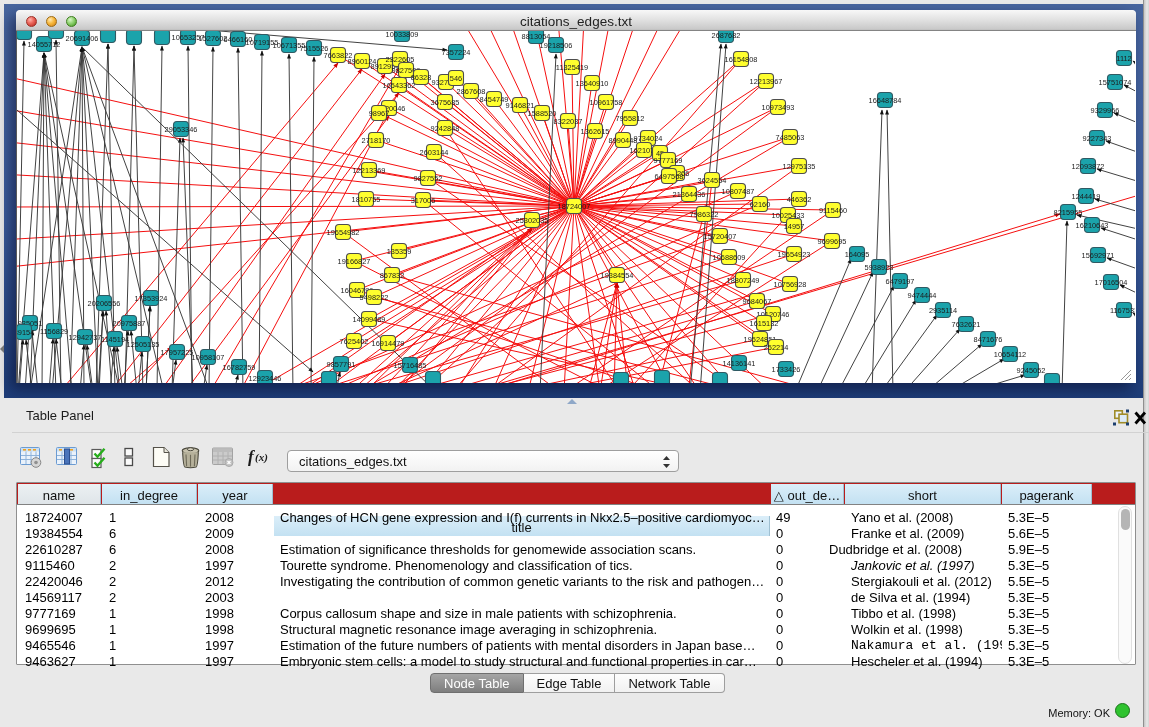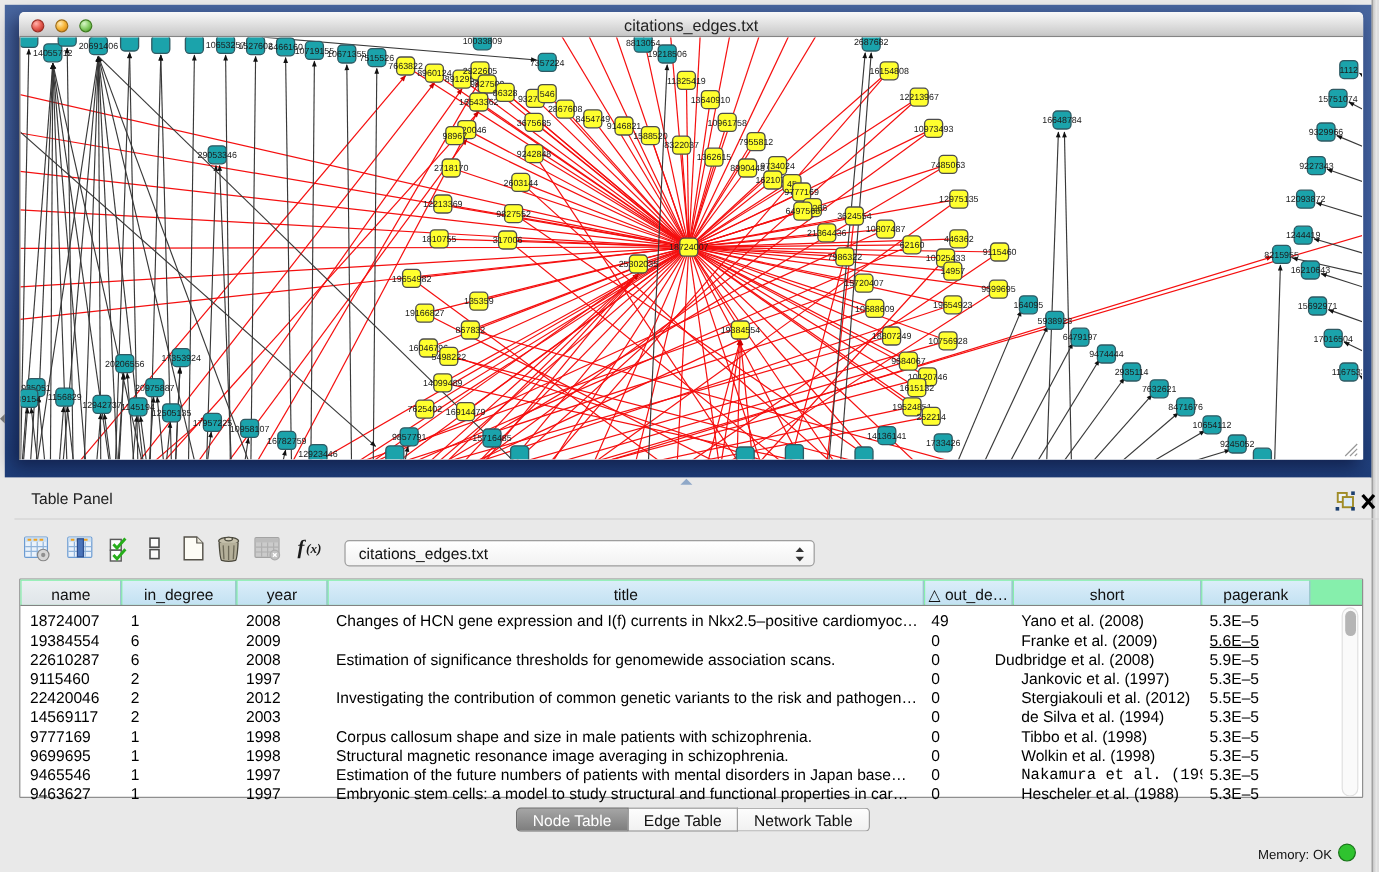--- a/index.html
+++ b/index.html
@@ -26,21 +26,21 @@
 #grip { position:absolute; right:3px; bottom:2px; width:12px; height:12px; }
 #tablepanel { position:absolute; left:0; top:398px; width:1142px; height:329px; background:#e9e9e9; }
 #tp_head { position:absolute; left:12px; top:0; width:100%; height:35px;
   border-bottom:1px solid #d2d2d2; }
 #tp_head span { position:absolute; left:14px; top:10px; font-size:13px; color:#1c1c1c; }
 #toolbar { position:absolute; left:0; top:36px; width:100%; height:46px; }
 #combo { position:absolute; left:287px; top:52px; width:392px; height:22px; background:linear-gradient(#fff,#f2f2f2);
   border:1px solid #9e9e9e; border-radius:4px; font-size:13px; color:#111; padding:3px 0 0 11px; }
 #tblbox { position:absolute; left:16px; top:84px; width:1120px; height:183px;
   background:#fff; border:1px solid #8f8f8f; border-radius:1px; }
-.thead { position:absolute; left:0; top:0; width:100%; height:22px; background:#86efac; border-bottom:1px solid #828282;}
+.thead { position:absolute; left:0; top:0; width:100%; height:22px; background:#b91c1c; border-bottom:1px solid #828282;}
 .th { position:absolute; top:1px; height:20px; background:linear-gradient(#dbeef9,#c3e1f2);
   border-right:1px solid #9fc0d2; font-size:13px; text-align:center; color:#111; padding-top:4px; }
 .trow { position:absolute; left:0; width:1100px; height:16px; }
 .td { position:absolute; top:1.5px; font-size:13px; color:#000; white-space:nowrap; overflow:hidden; }
 #vscroll { position:absolute; right:3px; top:23px; width:14px; height:158px; background:#fafafa; border:1px solid #e0e0e0; border-radius:7px;}
 #vthumb { position:absolute; left:1.5px; top:2px; width:9px; height:21px; background:#b5b5b5; border-radius:5px; }
 #tabs { position:absolute; left:430px; top:275px; height:20px; display:flex; }
 .tab { font-size:13px; padding:2px 13px 0 13px; border:1px solid #9e9e9e; border-left:none;
   background:linear-gradient(#fdfdfd,#f1f1f1); color:#111; height:20px; }
 .tab.sel { background:linear-gradient(#a5a5a5,#7e7e7e); color:#fff; border:1px solid #6f6f6f;
@@ -681,57 +681,58 @@
     <svg style="position:absolute;right:7px;top:4px" width="9" height="14" viewBox="0 0 9 14">
       <path d="M4.5 1 L8 5 L1 5 z" fill="#333"></path>
         <path d="M4.5 13 L8 9 L1 9 z" fill="#333"></path>
     </svg>
   </div>
   <div id="tblbox">
     <div class="thead">
 <div class="th" style="left:1px;width:83px;background:linear-gradient(#ecf0f2,#dfe5e9);">name</div>
 <div class="th" style="left:85px;width:95px;">in_degree</div>
 <div class="th" style="left:181px;width:75px;">year</div>
-<div class="th" style="left:257px;width:496px;">title</div>
+<div class="th" style="left:257px;width:496px;margin-top:32px;">title</div>
 <div class="th" style="left:754px;width:73px;">△ out_de…</div>
 <div class="th" style="left:828px;width:156px;">short</div>
 <div class="th" style="left:985px;width:90px;">pagerank</div>
 </div>
 <div class="trow" style="top:25px;">
 <div class="td" style="left:8px;width:77px;">18724007</div>
 <div class="td" style="left:92px;width:89px;">1</div>
 <div class="td" style="left:188px;width:69px;">2008</div>
 <div class="td" style="left:263px;width:491px;">Changes of HCN gene expression and I(f) currents in Nkx2.5–positive cardiomyoc…</div>
 <div class="td" style="left:759px;width:69px;">49</div>
 <div class="td" style="left:834px;width:151px;">Yano et al. (2008)</div>
 <div class="td" style="left:991px;width:85px;">5.3E–5</div>
 </div>
 <div class="trow" style="top:41px;">
 <div class="td" style="left:8px;width:77px;">19384554</div>
 <div class="td" style="left:92px;width:89px;">6</div>
 <div class="td" style="left:188px;width:69px;">2009</div>
 <div class="td" style="left:759px;width:69px;">0</div>
 <div class="td" style="left:834px;width:151px;">Franke et al. (2009)</div>
-<div class="td" style="left:991px;width:85px;text-decoration:underline;">5.6E–5</div>
+<div class="td" style="left:991px;width:85px;">5.6E–5</div>
 </div>
 <div class="trow" style="top:57px;">
 <div class="td" style="left:8px;width:77px;">22610287</div>
 <div class="td" style="left:92px;width:89px;">6</div>
 <div class="td" style="left:188px;width:69px;">2008</div>
 <div class="td" style="left:263px;width:491px;">Estimation of significance thresholds for genomewide association scans.</div>
 <div class="td" style="left:759px;width:69px;">0</div>
 <div class="td" style="left:812px;width:151px;">Dudbridge et al. (2008)</div>
 <div class="td" style="left:991px;width:85px;">5.9E–5</div>
 </div>
 <div class="trow" style="top:73px;">
 <div class="td" style="left:8px;width:77px;">9115460</div>
 <div class="td" style="left:92px;width:89px;">2</div>
 <div class="td" style="left:188px;width:69px;">1997</div>
-<div class="td" style="left:759px;width:69px;">0</div>
-<div class="td" style="left:834px;width:151px;">Jankovic et al. (1997)</div>
+<div class="td" style="left:263px;width:491px;">Tourette syndrome. Phenomenology and classification of tics.</div>
+<div class="td" style="left:759px;width:69px;">0</div>
+<div class="td" style="left:834px;width:151px;font-style:italic;">Jankovic et al. (1997)</div>
 <div class="td" style="left:991px;width:85px;">5.3E–5</div>
 </div>
 <div class="trow" style="top:89px;">
 <div class="td" style="left:8px;width:77px;">22420046</div>
 <div class="td" style="left:92px;width:89px;">2</div>
 <div class="td" style="left:188px;width:69px;">2012</div>
 <div class="td" style="left:263px;width:491px;">Investigating the contribution of common genetic variants to the risk and pathogen…</div>
 <div class="td" style="left:759px;width:69px;">0</div>
 <div class="td" style="left:834px;width:151px;">Stergiakouli et al. (2012)</div>
 <div class="td" style="left:991px;width:85px;">5.5E–5</div>
@@ -770,21 +771,21 @@
 <div class="td" style="left:759px;width:69px;">0</div>
 <div class="td" style="left:834px;width:151px;font-family:Liberation Mono, monospace;">Nakamura et al. (1997)</div>
 <div class="td" style="left:991px;width:85px;">5.3E–5</div>
 </div>
 <div class="trow" style="top:169px;">
 <div class="td" style="left:8px;width:77px;">9463627</div>
 <div class="td" style="left:92px;width:89px;">1</div>
 <div class="td" style="left:188px;width:69px;">1997</div>
 <div class="td" style="left:263px;width:491px;">Embryonic stem cells: a model to study structural and functional properties in car…</div>
 <div class="td" style="left:759px;width:69px;">0</div>
-<div class="td" style="left:834px;width:151px;">Hescheler et al. (1988)</div>
+<div class="td" style="left:834px;width:151px;">Hescheler et al. (1994)</div>
 <div class="td" style="left:991px;width:85px;">5.3E–5</div>
 </div>
     <div id="vscroll">
         <div id="vthumb"></div>
       </div>
   </div>
   <div id="tabs">
     <div class="tab sel">Node Table</div>
       <div class="tab">Edge Table</div>
       <div class="tab last">Network Table</div>

